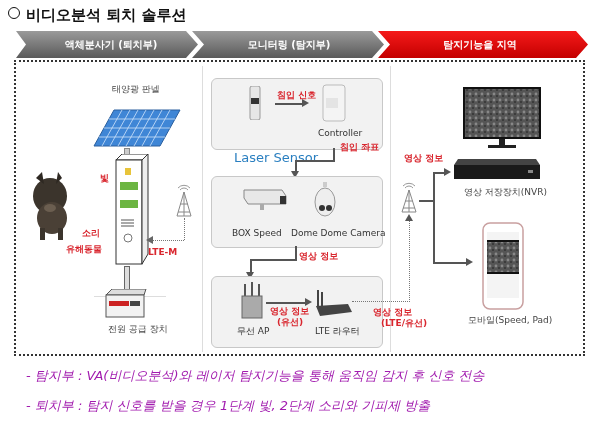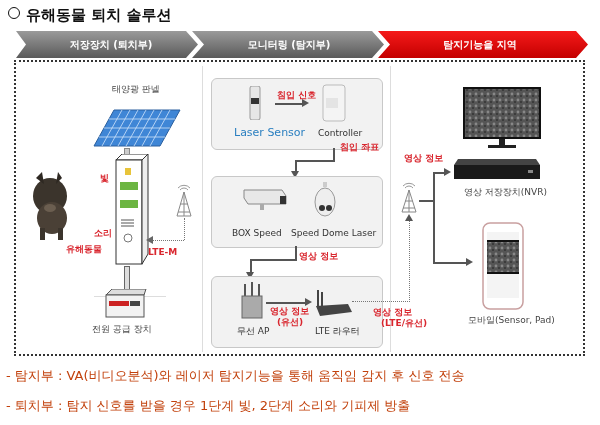--- a/index.html
+++ b/index.html
@@ -5,48 +5,48 @@
   html, body { margin:0; padding:0; background:#fff; }
   body { width:600px; height:425px; position:relative; overflow:hidden; font-family:"DejaVu Sans", sans-serif; }
   .abs { position:absolute; }
   .title { left:8px; top:6px; font-size:15px; font-weight:bold; color:#111; letter-spacing:0px; }
   .title .circ { display:inline-block; width:10px; height:10px; border:1.5px solid #111; border-radius:50%; margin-right:6px; vertical-align:1px; }
   .chevron { top:31px; height:27px; color:#fff; font-size:10px; display:flex; align-items:center; justify-content:center; font-weight:bold; }
   .frame { left:14px; top:60px; width:571px; height:296px; border:2px dotted #333; box-sizing:border-box; }
   .divider { width:1px; background:#ddd; top:66px; height:286px; }
   .lbl { font-size:9px; color:#444; white-space:nowrap; }
   .red { color:#d9262e; font-weight:bold; font-size:9px; white-space:nowrap; }
-  .blue { color:#2a7fc0; font-size:11px; white-space:nowrap; }
+  .blue { color:#2a7fc0; font-size:13px; white-space:nowrap;margin-top:24px; }
   .box { background:#f2f2f2; border:1px solid #c8c8c8; border-radius:6px; }
   .line { background:#555; }
   .dline { border-left:1.5px dotted #777; }
   .hdline { border-top:1.5px dotted #777; }
-  .bottom-text { font-size:13px; color:#c2410c; left:6px; white-space:nowrap; }
+  .bottom-text { font-size:13px; color:#a21caf; left:26px; white-space:nowrap;font-style:italic; }
 </style>
 </head>
 <body>
 
-<div class="abs title"><span class="circ"></span><span>유해동물 퇴치 솔루션</span></div>
+<div class="abs title"><span class="circ"></span><span>비디오분석 퇴치 솔루션</span></div>
 
 <svg class="abs" style="left:16px;top:31px" width="575" height="27">
   <defs>
     <linearGradient id="g1" x1="0" y1="0" x2="0" y2="1">
         <stop offset="0" stop-color="#9a9a9a"></stop>
         <stop offset="1" stop-color="#5a5a5a"></stop>
       </linearGradient>
     <linearGradient id="g2" x1="0" y1="0" x2="0" y2="1">
         <stop offset="0" stop-color="#f51a1a"></stop>
         <stop offset="1" stop-color="#c40000"></stop>
       </linearGradient>
   </defs>
   <polygon points="0,0 170,0 182,13.5 170,27 0,27 10,13.5" fill="url(#g1)"></polygon>
   <polygon points="176,0 356,0 368,13.5 356,27 176,27 188,13.5" fill="url(#g1)"></polygon>
   <polygon points="362,0 560,0 572,13.5 560,27 362,27 374,13.5" fill="url(#g2)"></polygon>
 </svg>
-<div class="abs chevron" style="left:26px;width:170px">저장장치 (퇴치부)</div>
+<div class="abs chevron" style="left:26px;width:170px">액체분사기 (퇴치부)</div>
 <div class="abs chevron" style="left:204px;width:170px">모니터링 (탐지부)</div>
 <div class="abs chevron" style="left:390px;width:180px">탐지기능을 지역</div>
 
 <div class="abs frame"></div>
 <div class="abs divider" style="left:202px"></div>
 <div class="abs divider" style="left:390px"></div>
 
 <div class="abs lbl" style="left:112px;top:83px">태양광 판넬</div>
 <svg class="abs" style="left:92px;top:108px" width="90" height="40">
   <polygon points="22,2 88,2 68,38 2,38" fill="#3f86d6" stroke="#2a5f9e"></polygon>
@@ -71,21 +71,21 @@
   <rect x="11" y="14" width="6" height="7" fill="#e8c43a"></rect>
   <rect x="6" y="28" width="18" height="8" fill="#6cb542"></rect>
   <rect x="6" y="46" width="18" height="8" fill="#6cb542"></rect>
   <line x1="7" y1="66" x2="20" y2="66" stroke="#555"></line>
     <line x1="7" y1="69" x2="20" y2="69" stroke="#555"></line>
     <line x1="7" y1="72" x2="20" y2="72" stroke="#555"></line>
   <circle cx="14" cy="84" r="4" fill="none" stroke="#777"></circle>
 </svg>
 <div class="abs" style="left:124px;top:266px;width:4px;height:26px;background:#ddd;border:1px solid #666"></div>
 <div class="abs red" style="left:100px;top:172px">빛</div>
-<div class="abs red" style="left:94px;top:227px">소리</div>
+<div class="abs red" style="left:82px;top:227px">소리</div>
 <div class="abs red" style="left:66px;top:243px">유해동물</div>
 
 <svg class="abs" style="left:26px;top:170px" width="48" height="72">
   <ellipse cx="24" cy="26" rx="17" ry="18" fill="#3b342c"></ellipse>
   <ellipse cx="26" cy="48" rx="15" ry="16" fill="#4a4036"></ellipse>
   <polygon points="10,8 16,2 18,14" fill="#2e2822"></polygon>
     <polygon points="36,8 32,2 30,14" fill="#2e2822"></polygon>
   <rect x="14" y="58" width="5" height="12" fill="#3b342c"></rect>
     <rect x="32" y="58" width="5" height="12" fill="#3b342c"></rect>
   <ellipse cx="24" cy="38" rx="6" ry="4" fill="#6b5e50"></ellipse>
@@ -103,21 +103,21 @@
 <div class="abs" style="left:146px;top:236px;width:0;height:0;border-top:4px solid transparent;border-bottom:4px solid transparent;border-right:7px solid #666"></div>
 <div class="abs red" style="left:148px;top:247px">LTE-M</div>
 
 <div class="abs" style="left:94px;top:296px;width:72px;height:1px;background:#ddd"></div>
 <svg class="abs" style="left:104px;top:289px" width="44" height="30">
   <polygon points="2,6 8,0 42,0 40,6" fill="#ddd" stroke="#555"></polygon>
   <rect x="2" y="6" width="38" height="22" fill="#f2f2f2" stroke="#555"></rect>
   <rect x="5" y="12" width="20" height="5" fill="#c22"></rect>
   <rect x="26" y="12" width="10" height="5" fill="#444"></rect>
 </svg>
-<div class="abs lbl" style="left:92px;top:323px">전원 공급 장치</div>
+<div class="abs lbl" style="left:108px;top:323px">전원 공급 장치</div>
 
 <div class="abs box" style="left:211px;top:78px;width:170px;height:70px"></div>
 <svg class="abs" style="left:249px;top:86px" width="12" height="34">
   <rect x="1" y="0" width="10" height="34" rx="2" fill="#e6e6e6" stroke="#999"></rect>
   <rect x="2" y="12" width="8" height="6" fill="#333"></rect>
 </svg>
 <div class="abs blue" style="left:234px;top:126px">Laser Sensor</div>
 <div class="abs red" style="left:277px;top:89px">침입 신호</div>
 <div class="abs line" style="left:275px;top:103px;width:28px;height:1.5px"></div>
 <div class="abs" style="left:302px;top:99px;border-top:4px solid transparent;border-bottom:4px solid transparent;border-left:7px solid #555"></div>
@@ -139,21 +139,21 @@
   <rect x="38" y="10" width="6" height="8" fill="#333"></rect>
   <rect x="18" y="18" width="4" height="6" fill="#aaa"></rect>
 </svg>
 <svg class="abs" style="left:314px;top:182px" width="22" height="36">
   <rect x="9" y="0" width="4" height="5" fill="#ccc"></rect>
   <ellipse cx="11" cy="20" rx="10" ry="14" fill="#eee" stroke="#999"></ellipse>
   <circle cx="8" cy="26" r="3" fill="#333"></circle>
     <circle cx="15" cy="26" r="3" fill="#333"></circle>
 </svg>
 <div class="abs lbl" style="left:232px;top:228px;color:#333">BOX Speed</div>
-<div class="abs lbl" style="left:291px;top:228px;color:#333">Speed Dome Laser</div>
+<div class="abs lbl" style="left:291px;top:228px;color:#333">Dome Dome Camera</div>
 
 <div class="abs line" style="left:295px;top:246px;width:1.5px;height:14px"></div>
 <div class="abs line" style="left:250px;top:259px;width:47px;height:1.5px"></div>
 <div class="abs line" style="left:250px;top:259px;width:1.5px;height:14px"></div>
 <div class="abs" style="left:246px;top:272px;border-left:4px solid transparent;border-right:4px solid transparent;border-top:7px solid #555"></div>
 <div class="abs red" style="left:299px;top:250px">영상 정보</div>
 
 <div class="abs box" style="left:211px;top:276px;width:170px;height:70px"></div>
 <svg class="abs" style="left:240px;top:282px" width="24" height="38">
   <line x1="5" y1="2" x2="5" y2="14" stroke="#555" stroke-width="2"></line>
@@ -214,16 +214,16 @@
 </svg>
 <div class="abs lbl" style="left:464px;top:186px">영상 저장장치(NVR)</div>
 
 <svg class="abs" style="left:482px;top:222px" width="42" height="88">
   <rect x="1" y="1" width="40" height="86" rx="7" fill="#fff" stroke="#c9a0a0" stroke-width="1.5"></rect>
   <rect x="5" y="10" width="32" height="66" fill="#f4f4f4"></rect>
   <rect x="5" y="20" width="32" height="30" fill="url(#noise)"></rect>
   <rect x="5" y="50" width="32" height="2" fill="#111"></rect>
   <rect x="5" y="18" width="32" height="2" fill="#111"></rect>
 </svg>
-<div class="abs lbl" style="left:468px;top:314px">모바일(Sensor, Pad)</div>
+<div class="abs lbl" style="left:468px;top:314px">모바일(Speed, Pad)</div>
 
 <div class="abs bottom-text" style="top:367px">- 탐지부 : VA(비디오분석)와 레이저 탐지기능을 통해 움직임 감지 후 신호 전송</div>
 <div class="abs bottom-text" style="top:397px">- 퇴치부 : 탐지 신호를 받을 경우 1단계 빛, 2단계 소리와 기피제 방출</div>
 
 </body></html>

